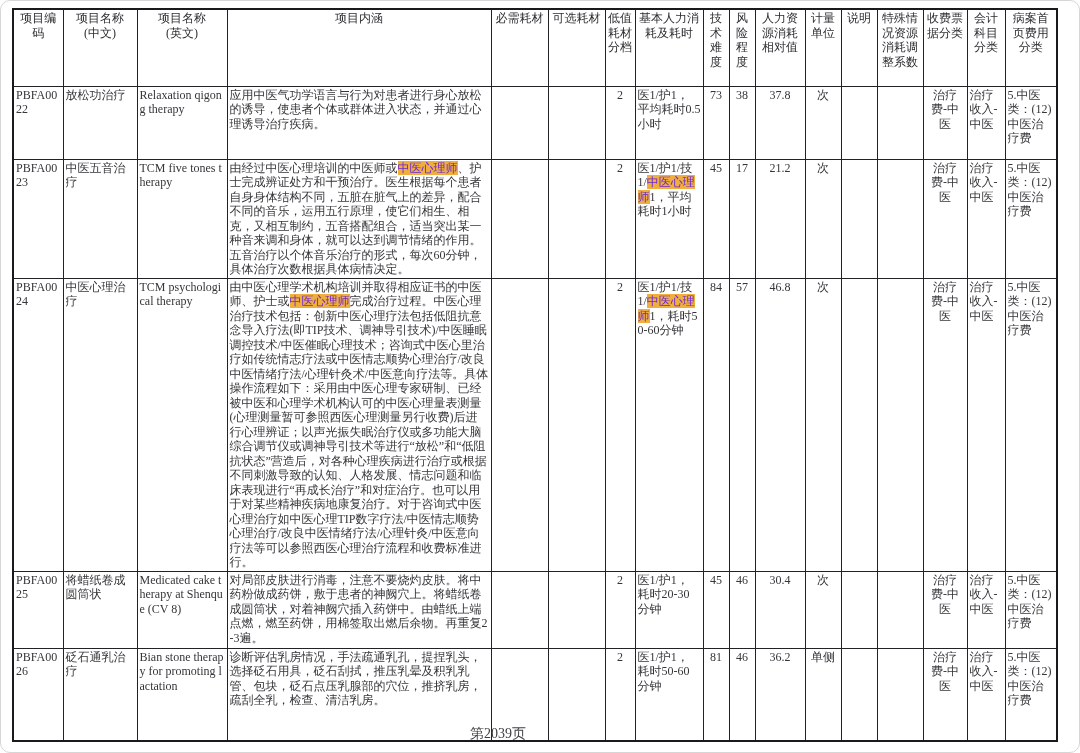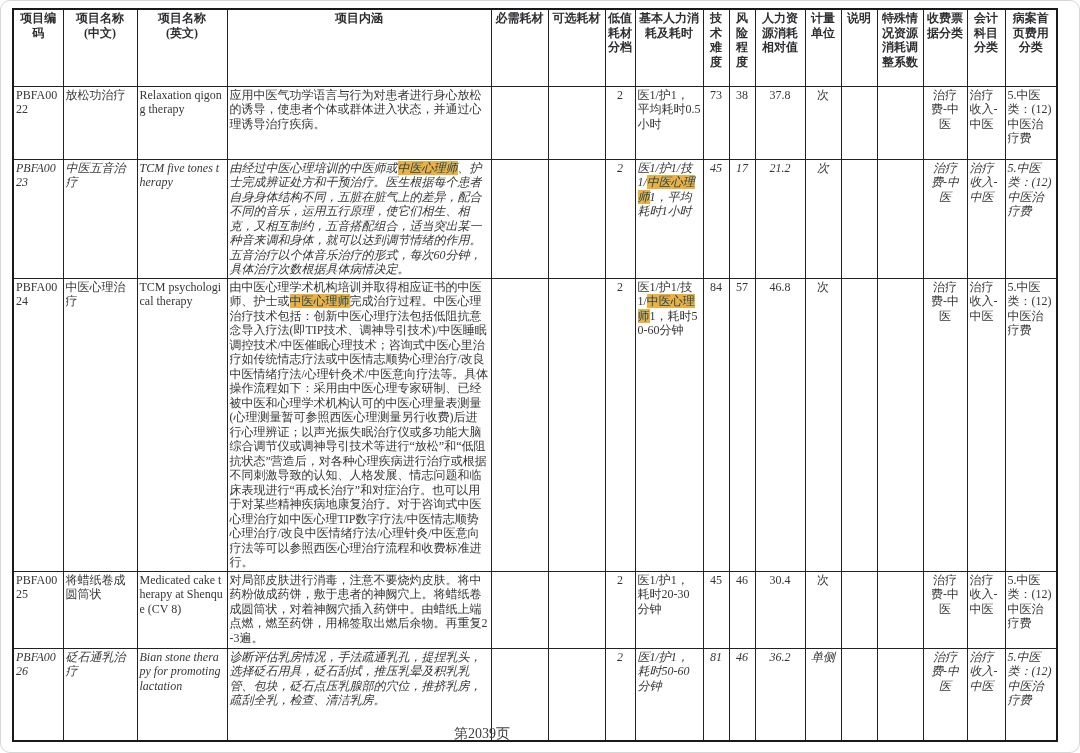--- a/index.html
+++ b/index.html
@@ -18,36 +18,36 @@
   }
   table.doc th,table.doc td{
     border:1px solid #222226;
     padding:1px 2px;
     vertical-align:top;
     font-size:12px;line-height:1.21;
     word-break:break-all;overflow:hidden;
   }
   table.doc{border:2px solid #1a1a1e;}
   thead th{
-    font-weight:bold;text-align:center;vertical-align:middle;
+    font-weight:normal;text-align:center;vertical-align:middle;
     white-space:pre-line;color:#2e2e32;padding:2px 1px;
   }
   thead tr{height:77px;}
   tbody tr:nth-child(1){height:73px;}
-  tbody tr:nth-child(2){height:110px;font-style:italic;}
+  tbody tr:nth-child(2){height:110px;}
   tbody tr:nth-child(3){height:272px;}
   tbody tr:nth-child(4){height:77px;font-family:Liberation Serif, serif;}
-  tbody tr:nth-child(5){height:93px;font-style:italic;}
+  tbody tr:nth-child(5){height:93px;}
   td.c-center{text-align:center;}
   td.c-en{word-break:normal;overflow-wrap:break-word;}
   td.c-billing{padding:1px 2px 1px 2px;text-align:center;}
   td.c-record{padding:1px 3px 1px 3px;}
-  .hl{background:#f0ae3c;color:#0c4a6e;}
+  .hl{background:#f0ae3c;color:#6d28d9;}
   .footer{
-    position:absolute;left:0;top:725px;width:964px;text-align:center;
+    position:absolute;left:16px;top:725px;width:964px;text-align:center;
     font-size:14px;color:#3e3e42;
   }
 </style>
 </head>
 <body>
 
 <div class="page-frame"></div>
 
 <table class="doc">
   <colgroup>

